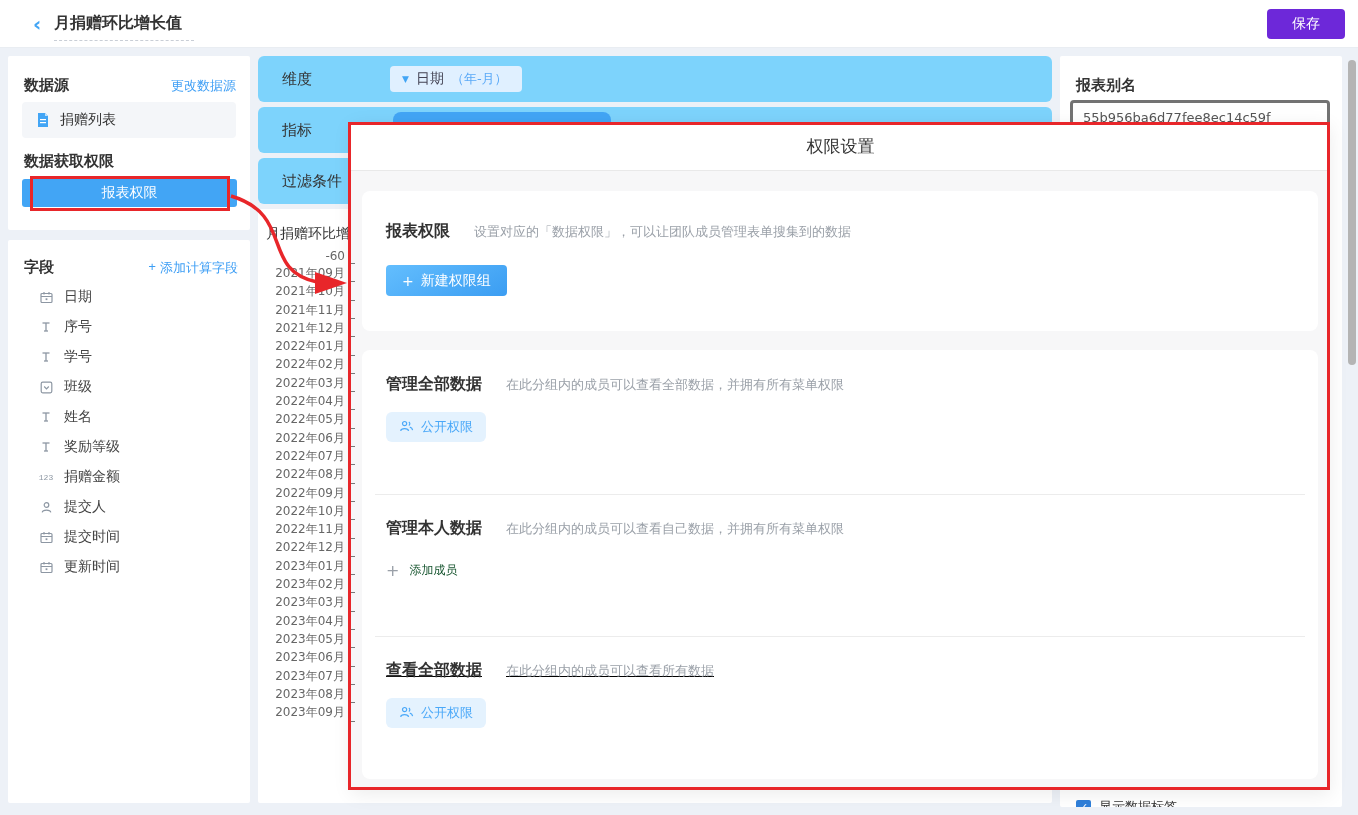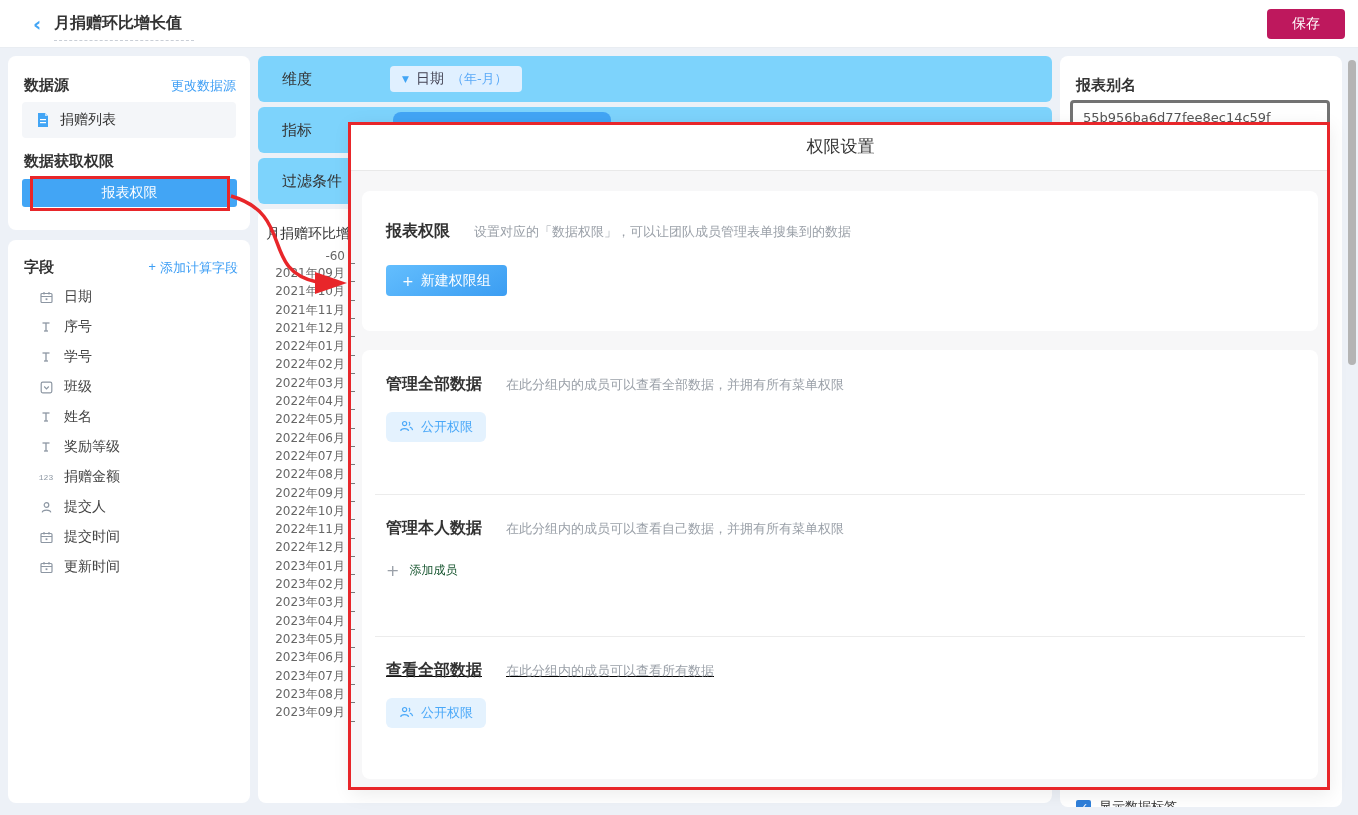--- a/index.html
+++ b/index.html
@@ -4,23 +4,23 @@
 <style>
   * { margin:0; padding:0; box-sizing:border-box; }
   html,body { width:1358px; height:815px; }
   body { font-family:"DejaVu Sans","Liberation Sans",sans-serif; background:#edf1f7; overflow:hidden; }
   #app { position:relative; width:1358px; height:815px; background:#edf1f7; overflow:hidden; }
 
   
   .topbar { position:absolute; left:0; top:0; width:1358px; height:48px; background:#fff; border-bottom:1px solid #e9edf2; z-index:10; }
   .back { position:absolute; left:26px; top:13px; width:22px; height:22px; color:#42a5f5; font-size:20px; font-weight:bold; cursor:pointer; line-height:22px; text-align:center; }
   .page-title { position:absolute; left:54px; top:13px; font-size:16px; font-weight:bold; color:#333; padding-bottom:6px; border-bottom:1px dashed #c9ced6; min-width:140px; }
-  .save-btn { position:absolute; right:13px; top:9px; width:78px; height:30px; background:#be185d; color:#fff; border:none; border-radius:4px; font-size:14px; cursor:pointer; font-family:inherit; }
-
-  .card { position:absolute; background:#fff; border-radius:8px; }
+  .save-btn { position:absolute; right:13px; top:9px; width:78px; height:30px; background:#6d28d9; color:#fff; border:none; border-radius:4px; font-size:14px; cursor:pointer; font-family:inherit; }
+
+  .card { position:absolute; background:#fff; border-radius:2px; }
 
   
   .ds-card { left:8px; top:56px; width:242px; height:174px; }
   .panel-title { font-size:15px; font-weight:bold; color:#333; }
   .ds-head { position:absolute; left:16px; right:14px; top:20px; display:flex; justify-content:space-between; align-items:center; }
   .link { color:#3d9ef5; font-size:13px; cursor:pointer; }
   .source-row { position:absolute; left:14px; top:46px; width:214px; height:36px; background:#f4f6f9; border-radius:4px; display:flex; align-items:center; gap:9px; padding-left:13px; cursor:pointer; }
   .source-row span { font-size:14px; color:#333; }
   .access-title { position:absolute; left:16px; top:96px; }
   .perm-btn { position:absolute; left:14px; top:123px; width:215px; height:28px; background:#42a5f5; color:#fff; border:none; border-radius:3px; font-size:14px; cursor:pointer; font-family:inherit; }

